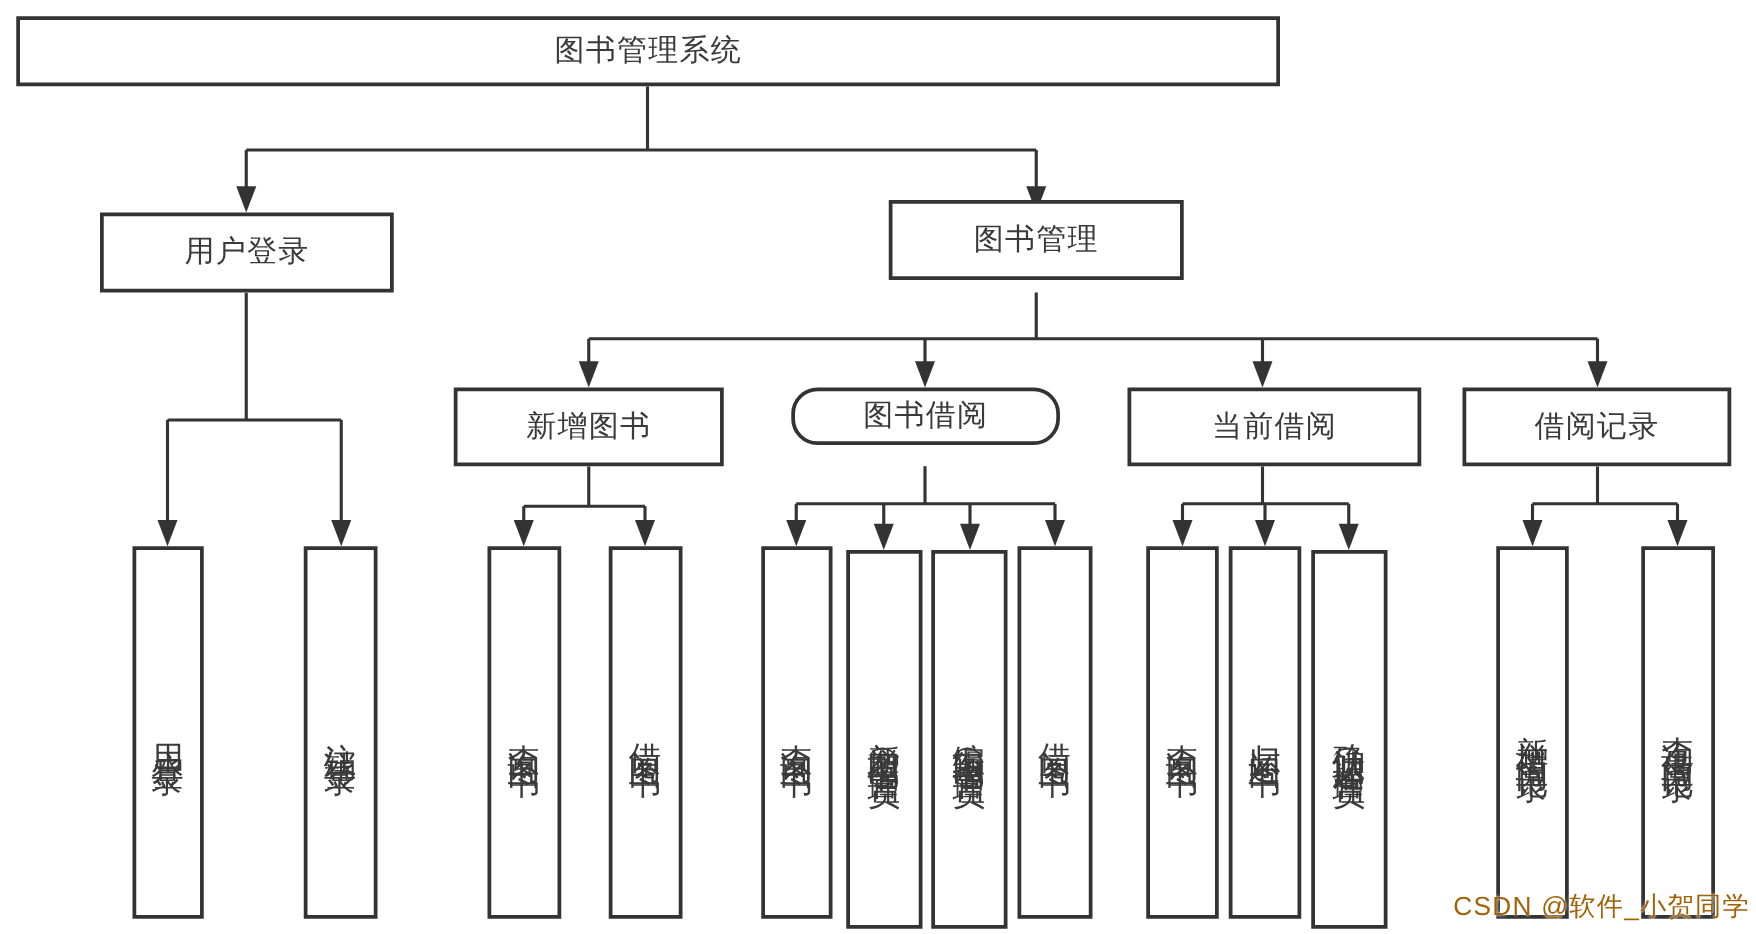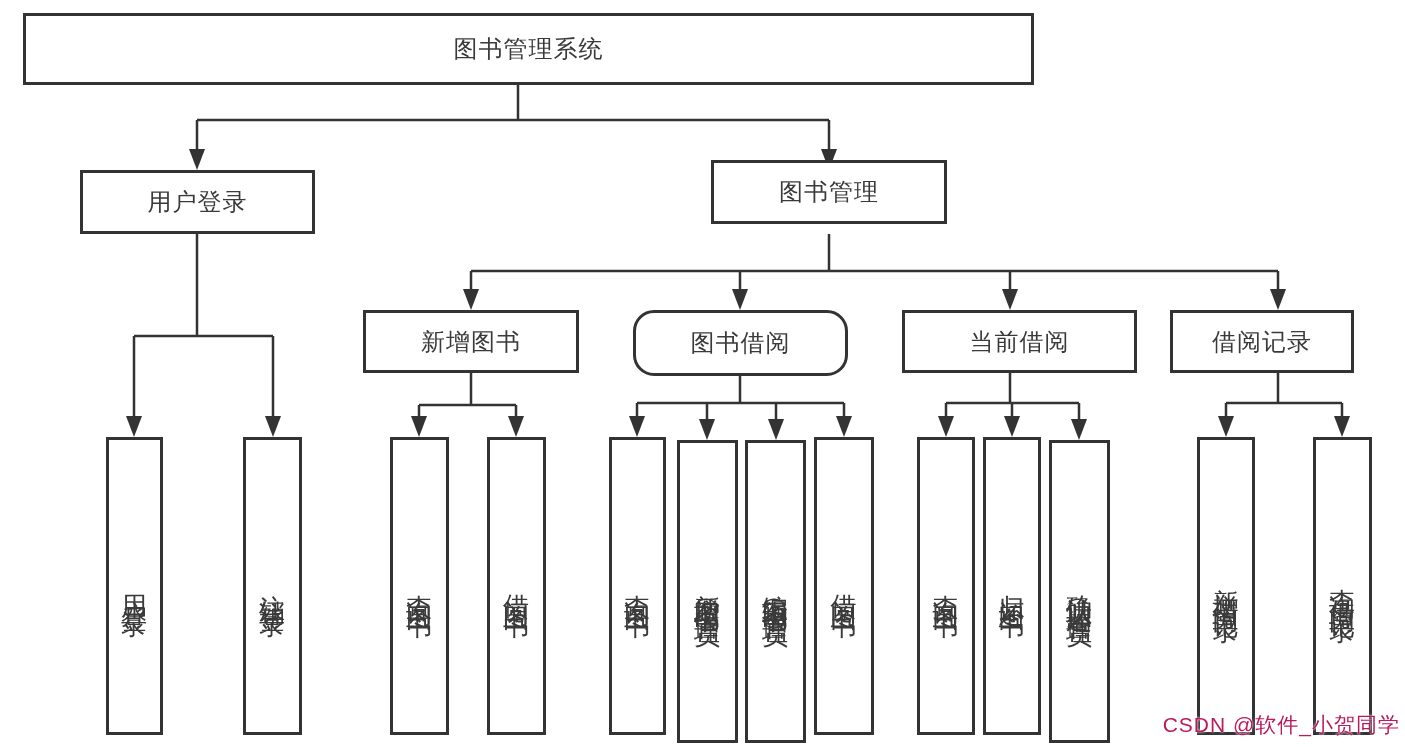--- a/index.html
+++ b/index.html
@@ -42,21 +42,21 @@
     letter-spacing: 6px;
     line-height: 1;
     white-space: nowrap;
   }
   .leaf.tall .v-label { letter-spacing: 4px; }
   .watermark {
     position: absolute;
     right: 5px;
     bottom: 8px;
     font-size: 21px;
-    color: #be185d;
+    color: #a16207;
     text-shadow: 0 0 3px rgba(255,255,255,0.95), 0 0 1px rgba(255,255,255,0.9);
     white-space: nowrap;
     letter-spacing: 1px;
   }
 </style>
 </head>
 <body>
 
 <div class="stage">
 
@@ -100,41 +100,41 @@
 
       <polygon points="938,416 954,416 946,437"></polygon>
       <polygon points="1004,416 1020,416 1012,437"></polygon>
       <polygon points="1071,419 1087,419 1079,440"></polygon>
 
       <polygon points="1218,416 1234,416 1226,437"></polygon>
       <polygon points="1334,416 1350,416 1342,437"></polygon>
     </g>
   </svg>
 
-  <div class="node" style="left:23px; top:13px; width:1011px; height:72px;">
+  <div class="node" style="left:13px; top:13px; width:1011px; height:56px;">
     <span class="h-label">图书管理系统</span>
   </div>
 
   <div class="node" style="left:80px; top:170px; width:235px; height:64px;">
     <span class="h-label">用户登录</span>
   </div>
   <div class="node" style="left:711px; top:160px; width:236px; height:64px;">
     <span class="h-label">图书管理</span>
   </div>
 
   <div class="node" style="left:363px; top:310px; width:216px; height:63px;">
     <span class="h-label">新增图书</span>
   </div>
-  <div class="node" style="left:633px; top:310px; width:215px; height:66px;border-radius:21px;">
+  <div class="node" style="left:633px; top:310px; width:215px; height:46px;border-radius:21px;">
     <span class="h-label">图书借阅</span>
   </div>
   <div class="node" style="left:902px; top:310px; width:235px; height:63px;">
     <span class="h-label">当前借阅</span>
   </div>
-  <div class="node" style="left:1170px; top:310px; width:184px; height:63px;">
+  <div class="node" style="left:1170px; top:310px; width:215px; height:63px;">
     <span class="h-label">借阅记录</span>
   </div>
 
   <div class="leaf" style="left:106px; top:437px; width:57px; height:298px;">
     <span class="v-label">用户登录</span>
   </div>
   <div class="leaf" style="left:243px; top:437px; width:59px; height:298px;">
     <span class="v-label">注销登录</span>
   </div>
 

